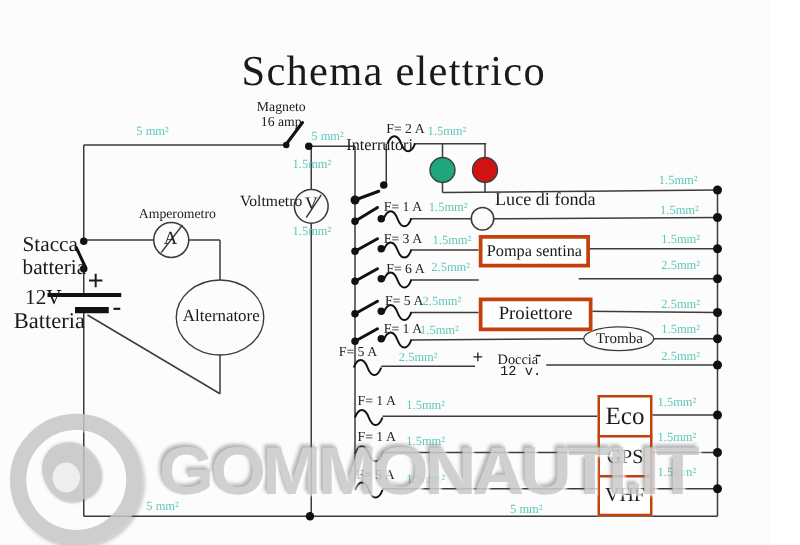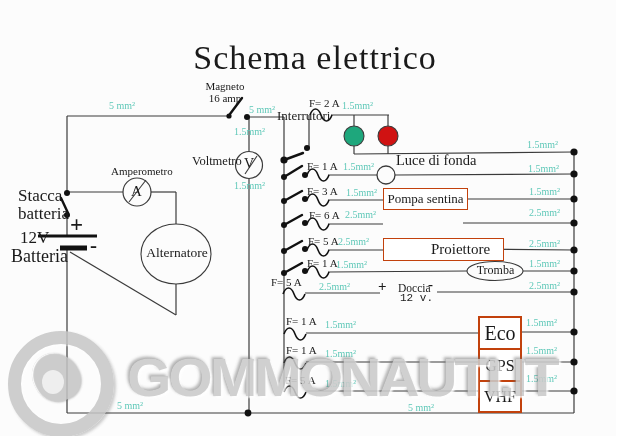--- a/index.html
+++ b/index.html
@@ -3,21 +3,21 @@
 <meta charset="utf-8">
 <style>
   html,body{margin:0;padding:0;background:#ffffff;}
   #stage{position:relative;width:616px;height:436px;background:#fcfcfc;overflow:hidden;
          font-family:"Liberation Serif",serif;color:#1a1a1a;}
   #wires{position:absolute;left:0;top:0;z-index:1;}
   .lbl{position:absolute;z-index:2;white-space:nowrap;line-height:1.05;}
   .g{font-size:10px;color:var(--gauge-label,#5fc8b8);}
   .fuse{font-size:11px;color:#222;}
   .title{font-size:34px;letter-spacing:1px;text-align:center;}
-  .loadbox{position:absolute;z-index:2;background:#fff;border:1px solid #c2410c;
+  .loadbox{position:absolute;z-index:2;background:#fff;border:3px solid #c2410c;
            display:flex;align-items:center;justify-content:center;text-align:center;}
   .thick{border-width:2px;}
   .meterletter{font-size:15px;z-index:3;}
   #watermark{position:absolute;left:0;top:0;width:640px;height:436px;z-index:4;pointer-events:none;}
   .wm-text{position:absolute;left:127px;top:344px;font-family:"Liberation Sans",sans-serif;
            font-weight:bold;font-size:57px;letter-spacing:-3px;color:#cbcbcb;opacity:.88;
            transform:scaleY(.95);
            text-shadow:2px 2px 2px rgba(255,255,255,.95), -2px -2px 3px rgba(110,110,110,.55), 0 0 1px #9f9f9f;}
   .wm-ring{position:absolute;left:8px;top:331px;width:106px;height:106px;border-radius:50%;
            box-sizing:border-box;border:13px solid #c6c6c6;opacity:.85;
@@ -213,21 +213,21 @@
   <div class="lbl g" style="left:529px;top:208px;">2.5mm²</div>
   <div class="lbl g" style="left:529px;top:239px;">2.5mm²</div>
   <div class="lbl g" style="left:529px;top:259px;">1.5mm²</div>
   <div class="lbl g" style="left:529px;top:281px;">2.5mm²</div>
   <div class="lbl g" style="left:526px;top:318px;">1.5mm²</div>
   <div class="lbl g" style="left:526px;top:346px;">1.5mm²</div>
   <div class="lbl g" style="left:526px;top:374px;">1.5mm²</div>
 
   <div class="lbl" style="left:396px;top:153px;font-size:14.5px;">Luce di fonda</div>
   <div class="loadbox" style="left:383px;top:188px;width:83px;height:20px;font-size:13px;">Pompa sentina</div>
-  <div class="loadbox" style="left:383px;top:238px;width:85px;height:21px;font-size:15px;padding-left:34px;">Proiettore</div>
+  <div class="loadbox" style="left:383px;top:238px;width:85px;height:21px;font-size:15px;">Proiettore</div>
   <div class="lbl" style="left:468px;top:264px;width:55px;text-align:center;font-size:12px;">Tromba</div>
 
   <div class="lbl" style="left:378px;top:279px;font-size:15px;font-weight:bold;">+</div>
   <div class="lbl" style="left:398px;top:282px;font-size:11.5px;">Doccia</div>
   <div class="lbl" style="left:428px;top:277px;font-size:15px;font-weight:bold;">-</div>
   <div class="lbl" style="left:400px;top:293px;font-size:11px;font-family:Liberation Mono, monospace;">12 v.</div>
 
   <div class="loadbox thick" style="left:478px;top:316px;width:40px;height:31px;font-size:20px;">Eco</div>
   <div class="loadbox thick" style="left:478px;top:348px;width:40px;height:31px;font-size:16px;">GPS</div>
   <div class="loadbox thick" style="left:478px;top:380px;width:40px;height:29px;font-size:16px;">VHF</div>

